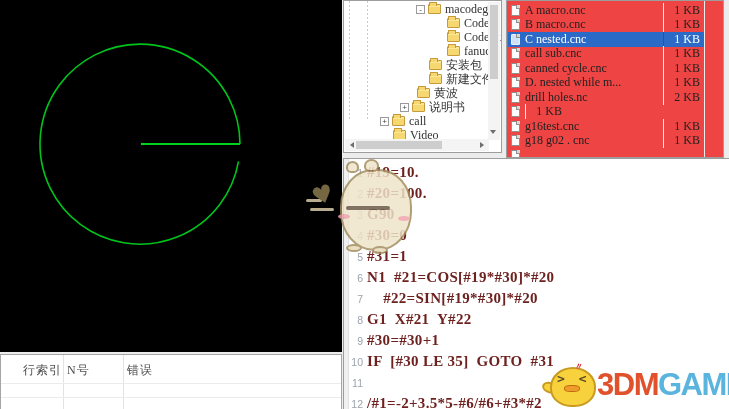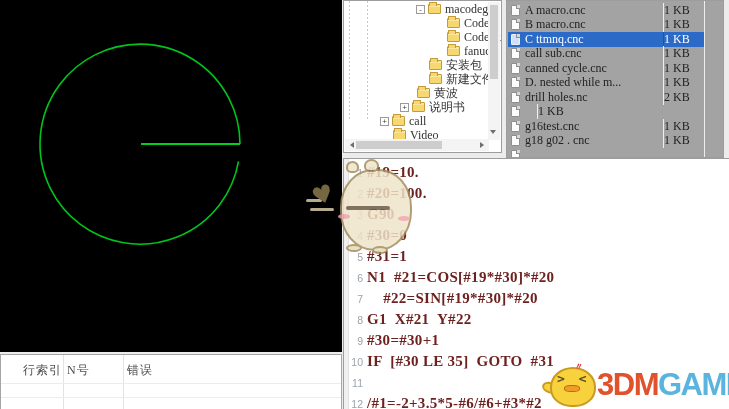--- a/index.html
+++ b/index.html
@@ -35,26 +35,26 @@
   .scroll-thumb-v{ position:absolute; left:2px; top:3px; width:8px; height:74px; background:#cdcdcd; }
   .scroll-track-h{ position:absolute; left:1px; bottom:1px; height:12px; width:144px; background:#f4f4f4; }
   .scroll-thumb-h{ position:absolute; left:11px; top:2px; height:8px; width:86px; background:#cdcdcd; }
   .arr{ position:absolute; width:0; height:0; border:3px solid transparent; }
   .arr-down{ right:4px; bottom:3px; border-top:4px solid #6e6e6e; }
   .arr-left{ left:2px; top:3px; border-right:4px solid #6e6e6e; }
   .arr-right{ right:2px; top:3px; border-left:4px solid #6e6e6e; }
 
   
   #file-panel{ position:absolute; left:506px; top:0; width:218px; height:158px;
-               background:#a3a3a3; border:1px solid #9d9d9d; overflow:hidden; }
+               background:#ef4444; border:1px solid #9d9d9d; overflow:hidden; }
   #file-rows{ position:absolute; left:1px; top:2px; width:196px; }
   .frow{ position:relative; height:14.5px; display:flex; align-items:center;
          font-size:12px; color:#222; white-space:nowrap; cursor:default; }
   .frow .fname{ flex:1 1 auto; overflow:hidden; }
-  .frow .fsize{ flex:0 0 41px; text-align:left; padding-right:4px; border-left:1px solid #efefef;margin-left:12px; }
+  .frow .fsize{ flex:0 0 41px; text-align:right; padding-right:4px; border-left:1px solid #efefef; }
   .frow.selected{ background:#2b6ac6; color:#fff; }
   .frow.selected .fsize{ border-left-color:#1e55a8; }
   .page-ic{ width:9px; height:11px; background:#fdfdfd; border:1px solid #8f8f8f; border-radius:1px;
             flex:0 0 9px; margin:0 5px 0 3px; position:relative; }
   .page-ic:before{ content:""; position:absolute; right:-1px; top:-1px; width:3px; height:3px;
                    background:#d7d7d7; border-left:1px solid #8f8f8f; border-bottom:1px solid #8f8f8f; }
   .frow.selected .page-ic{ background:#cfe0f7; border-color:#e8f0fb; }
   #file-col-edge{ position:absolute; left:197px; top:0; bottom:0; width:1px; background:#ededed; }
 
   
@@ -183,21 +183,21 @@
         <span class="fname">A macro.cnc</span>
         <span class="fsize">1 KB</span>
       </div>
       <div class="frow">
         <span class="page-ic"></span>
         <span class="fname">B macro.cnc</span>
         <span class="fsize">1 KB</span>
       </div>
       <div class="frow selected">
         <span class="page-ic"></span>
-        <span class="fname">C ttmnq.cnc</span>
+        <span class="fname">C nested.cnc</span>
         <span class="fsize">1 KB</span>
       </div>
       <div class="frow">
         <span class="page-ic"></span>
         <span class="fname">call sub.cnc</span>
         <span class="fsize">1 KB</span>
       </div>
       <div class="frow">
         <span class="page-ic"></span>
         <span class="fname">canned cycle.cnc</span>

